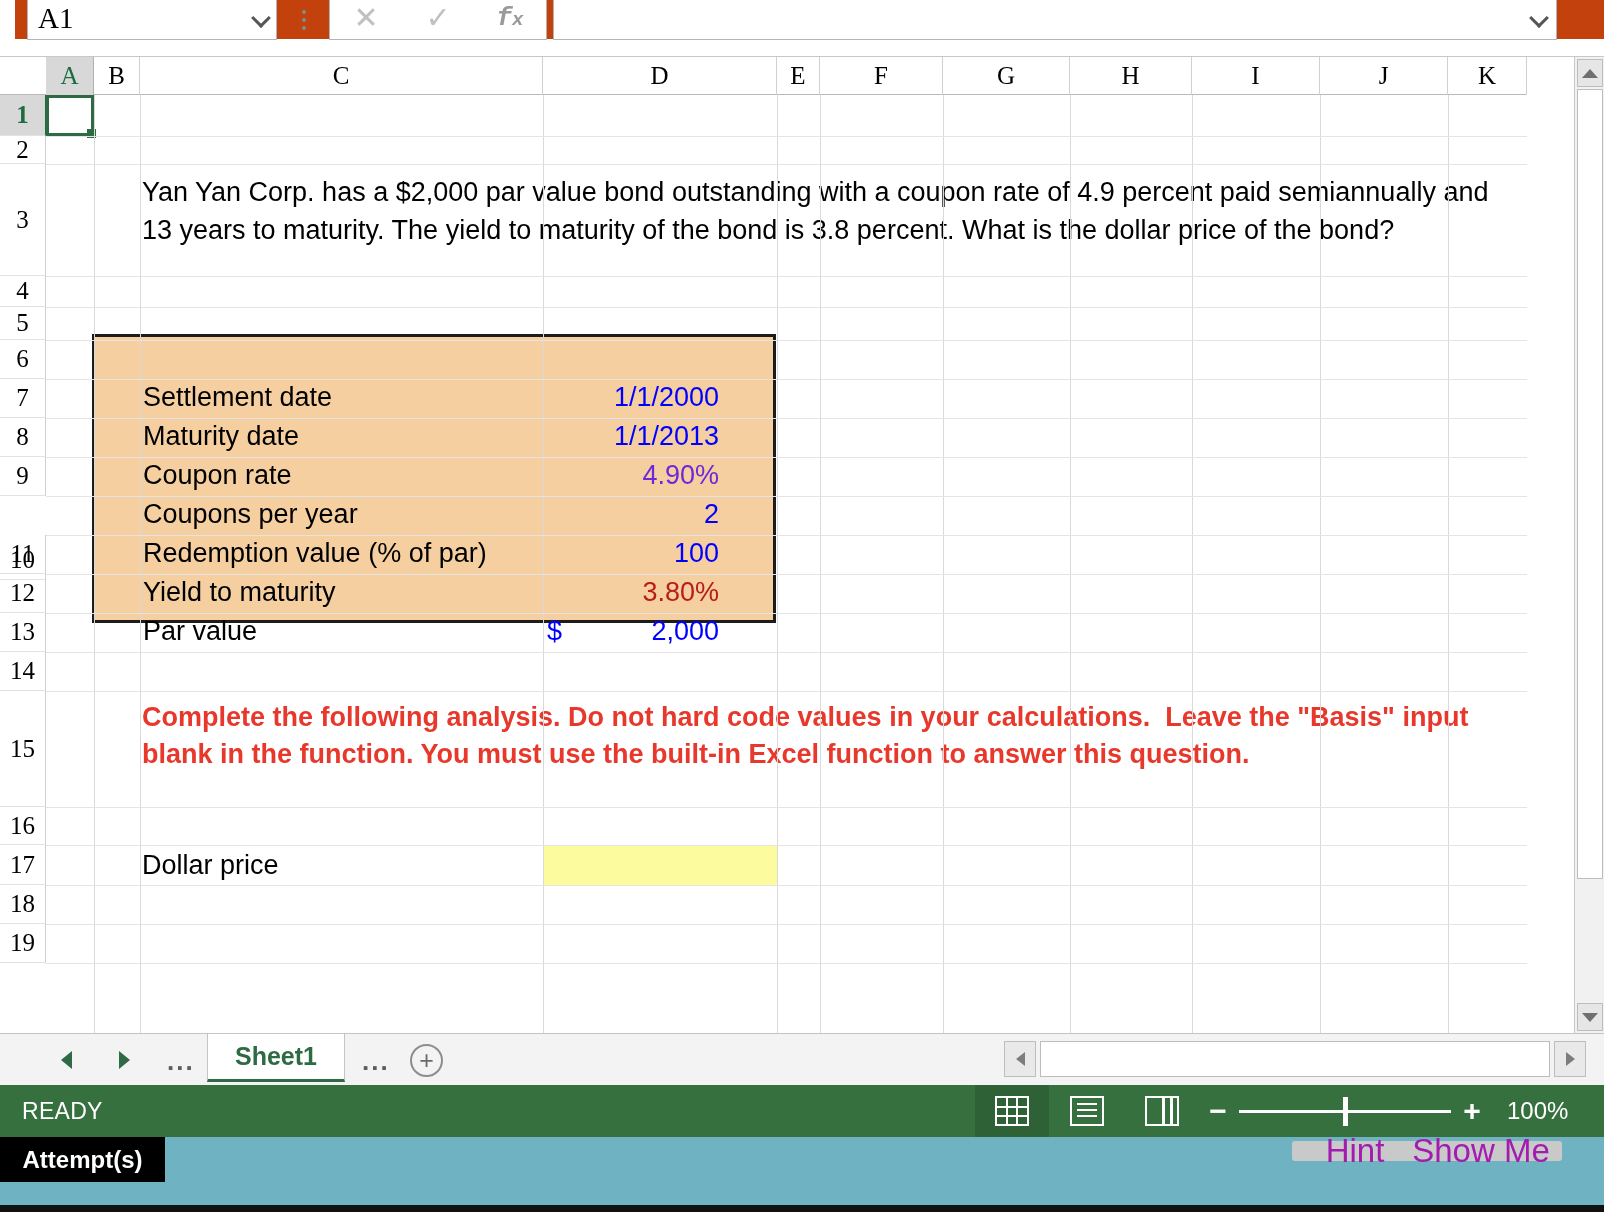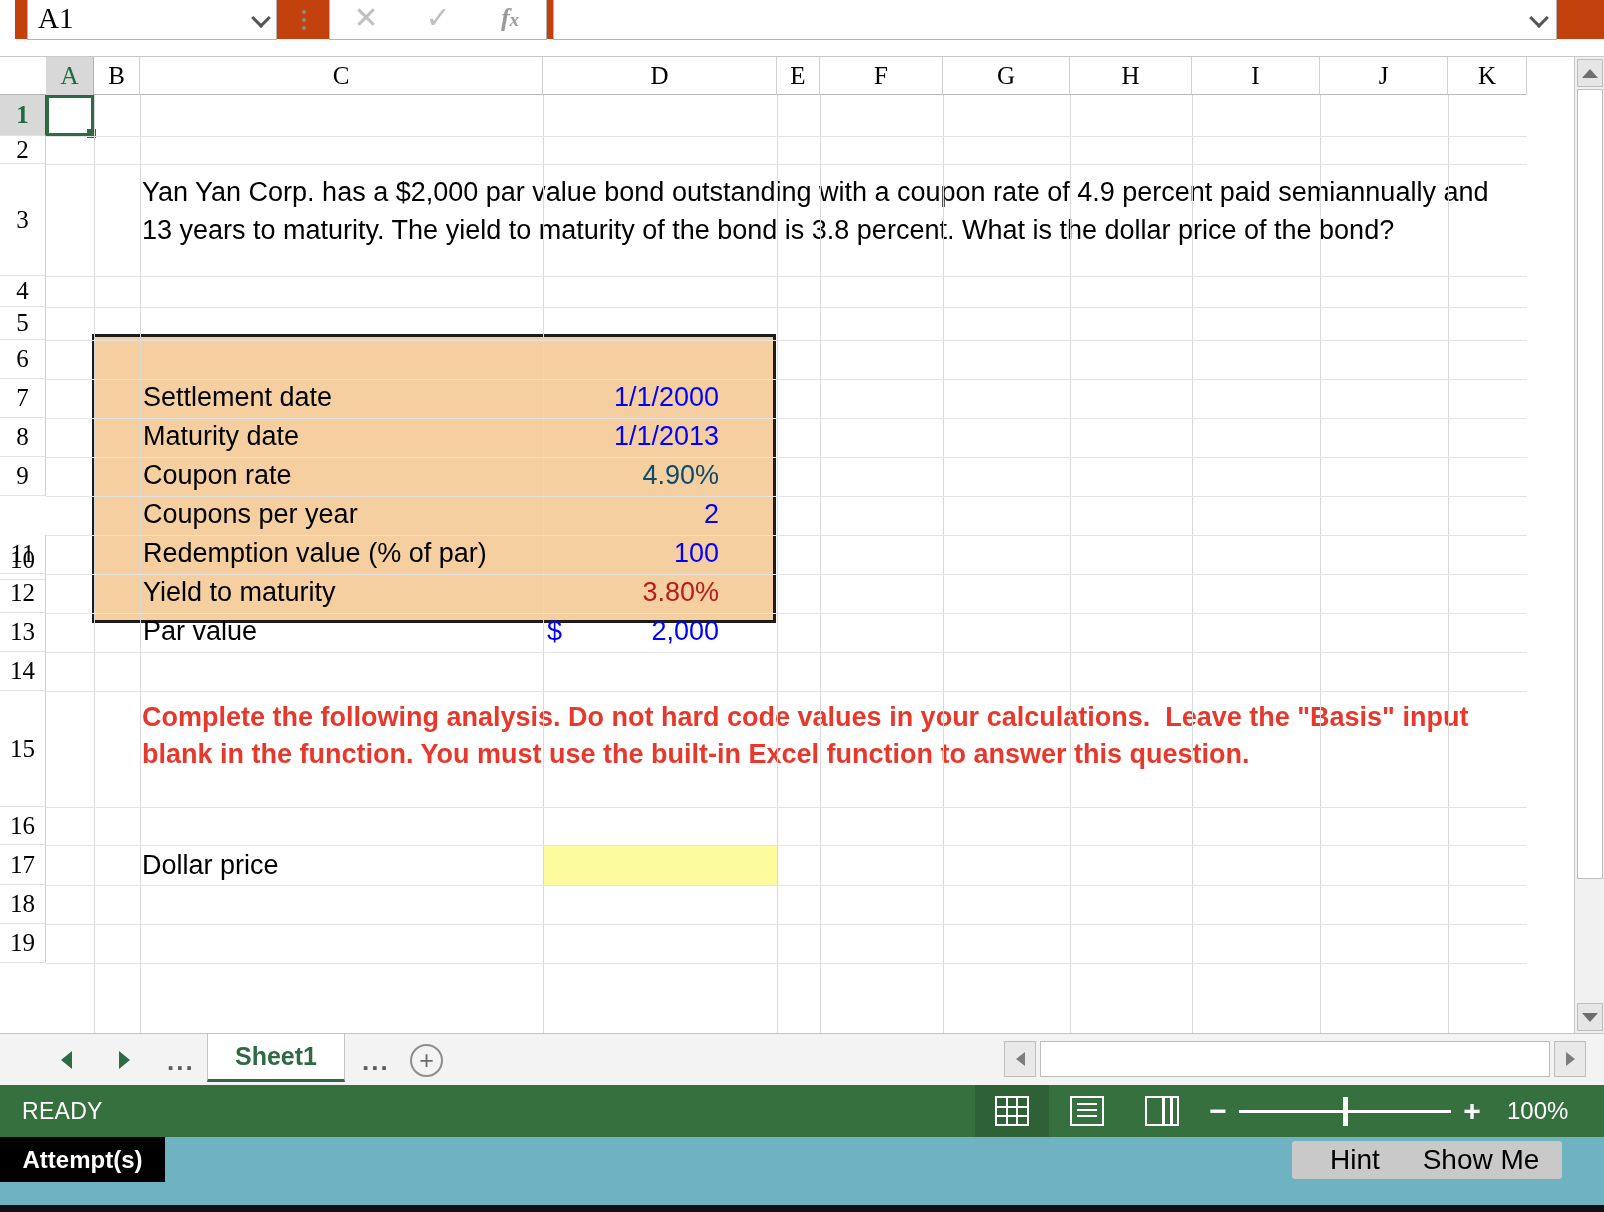--- a/index.html
+++ b/index.html
@@ -29,21 +29,21 @@
 
   #kebab { position:absolute; left:280px; top:0px; width:18px; height:40px;
            display:flex; flex-direction:column; justify-content:center; align-items:center; gap:4px;}
   #kebab span{ width:4px; height:4px; background:#8a8a8a; border-radius:50%; display:block;}
 
   #fx-box { position:absolute; left:314px; top:-4px; width:218px; height:44px;
             border:1px solid #b4b4b4; background:#fff; display:flex; align-items:center; }
   #fx-box .fxbtn { flex:1; text-align:center; color:#c0c0c0; font-size:30px; line-height:1; user-select:none;}
   #fx-box .fx-cancel{ font-family:"Liberation Sans",sans-serif; }
   #fx-box .fx-accept{ font-family:"Liberation Sans",sans-serif; }
-  #fx-box .fx-fx{ font-family:Liberation Serif, serif; font-style:italic; font-weight:bold; font-size:26px; color:#9a9a9a;}
+  #fx-box .fx-fx{ font-family:Liberation Mono, monospace; font-style:italic; font-weight:bold; font-size:26px; color:#9a9a9a;}
 
   #formula-input { position:absolute; left:538px; top:-4px; width:1004px; height:44px;
                    border:1px solid #b4b4b4; background:#fff; display:flex; align-items:center; }
   #formula-input .fi-text{ flex:1; font-size:22px; padding-left:8px; color:#000;}
   #formula-input .chev{ margin-right:8px; }
 
   
   #grid-wrap { position:absolute; left:0; top:56px; width:1604px; height:977px; background:#fff;
                border-top:1px solid #c8c8c8; }
 
@@ -140,22 +140,22 @@
   #zoom-track { position:relative; width:212px; height:52px; margin:0 8px; }
   #zoom-track .bar{ position:absolute; left:0; right:0; top:25px; height:3px; background:#fff;}
   #zoom-track .knob{ position:absolute; left:104px; top:12px; width:5px; height:29px; background:#fff;}
   #zoom-pct { color:#fff; font-size:24px; margin-left:22px; }
 
   
   #attemptbar { position:absolute; left:0; top:1137px; width:1604px; height:68px; background:#6fb3c2; }
   #attempt-label { position:absolute; left:0; top:0; width:165px; height:45px; background:#000;
                    display:flex; align-items:center; justify-content:center;
                    color:#fff; font-size:24px; font-weight:bold; }
-  .abtn { position:absolute; top:4px; height:38px; background:#c9c9c9; border-radius:3px;
-          display:flex; align-items:center; justify-content:center; color:#000000; font-size:28px; }
+  .abtn { position:absolute; top:4px; height:20px; background:#c9c9c9; border-radius:3px;
+          display:flex; align-items:center; justify-content:center; color:#a21caf; font-size:33px; }
   #hint-btn { left:1292px; width:126px; }
   #showme-btn { left:1400px; width:162px; }
   #bottom-rule { position:absolute; left:0; top:1205px; width:1604px; height:7px; background:#111; }
 </style>
 </head>
 <body>
 
 <div id="app">
 
   <div id="formula-row">
@@ -236,21 +236,21 @@
           <div class="orow" style="top: 41px;">
             <div class="lbl">Settlement date</div>
             <div class="val" style="color: rgb(0, 0, 255);">1/1/2000</div>
           </div>
           <div class="orow" style="top: 80px;">
             <div class="lbl">Maturity date</div>
             <div class="val" style="color: rgb(0, 0, 255);">1/1/2013</div>
           </div>
           <div class="orow" style="top: 119px; padding-left: 7px;">
             <div class="lbl">Coupon rate</div>
-            <div class="val" style="color: #0c4a6e;">4.90%</div>
+            <div class="val" style="color: #6d28d9;">4.90%</div>
           </div>
           <div class="orow" style="top: 158px;">
             <div class="lbl">Coupons per year</div>
             <div class="val" style="color: rgb(0, 0, 255);">2</div>
           </div>
           <div class="orow" style="top: 197px; padding-left: 44px;">
             <div class="lbl">Redemption value (% of par)</div>
             <div class="val" style="color: rgb(0, 0, 255);">100</div>
           </div>
           <div class="orow" style="top: 236px;">

